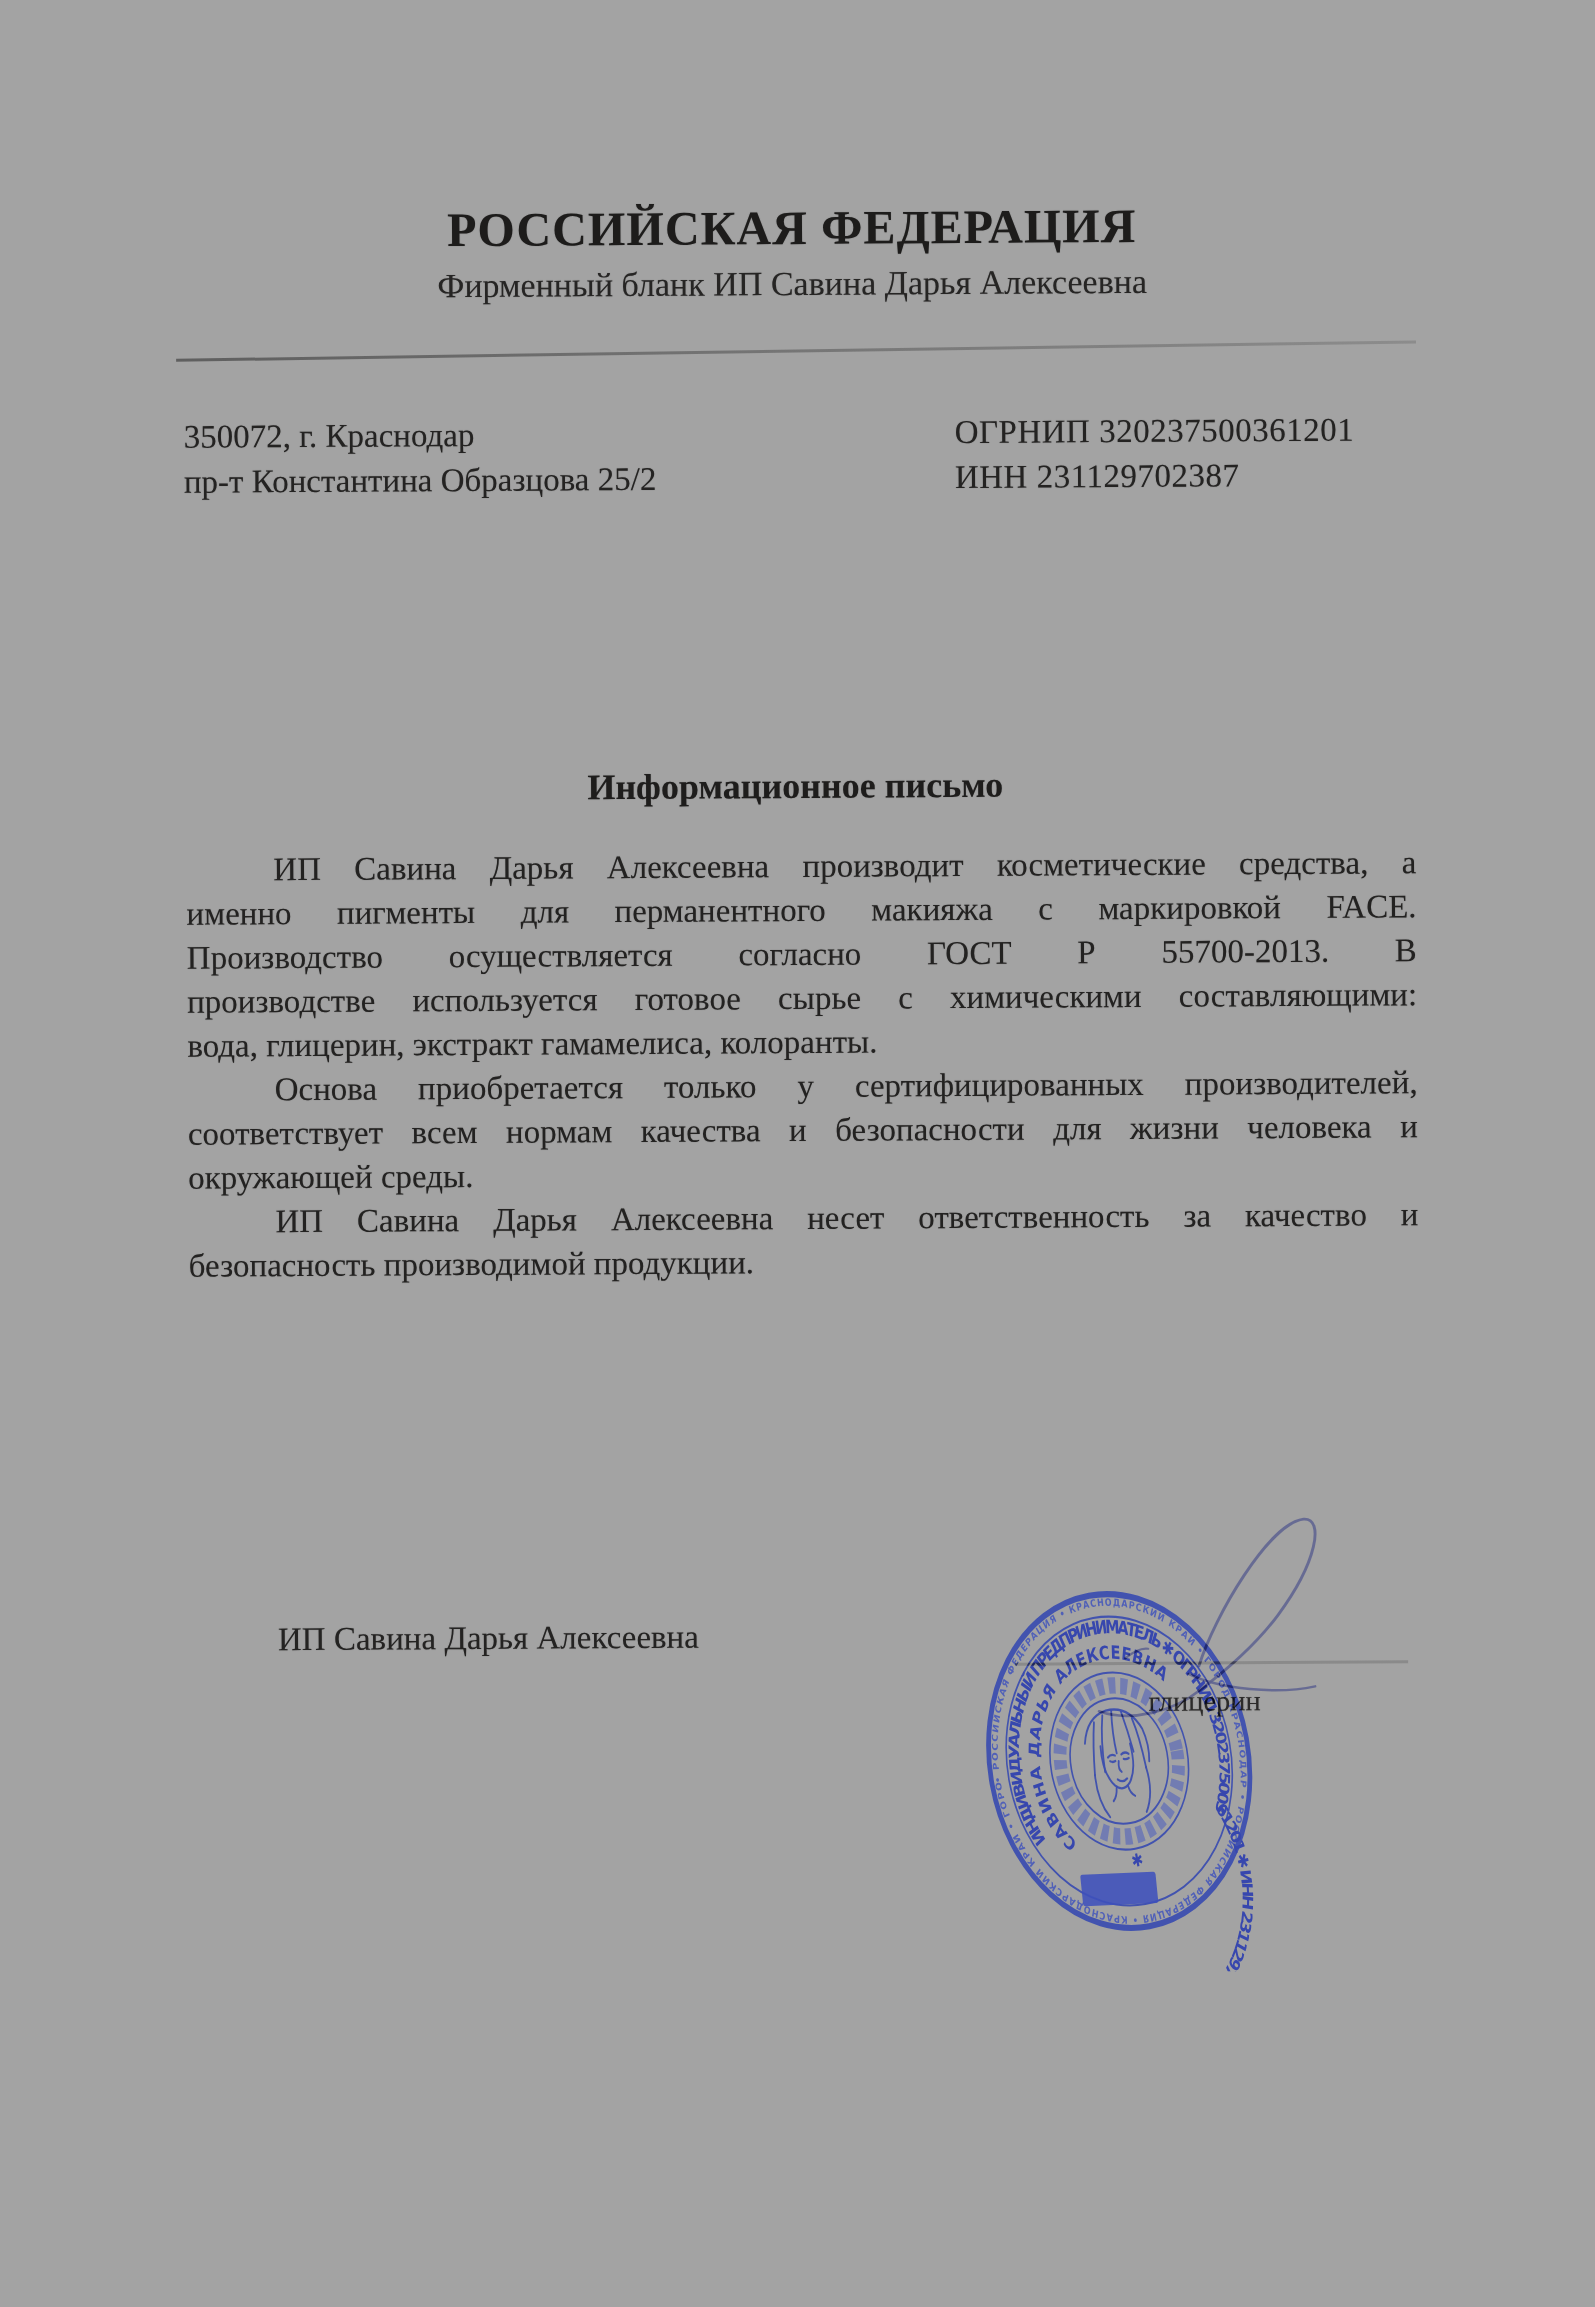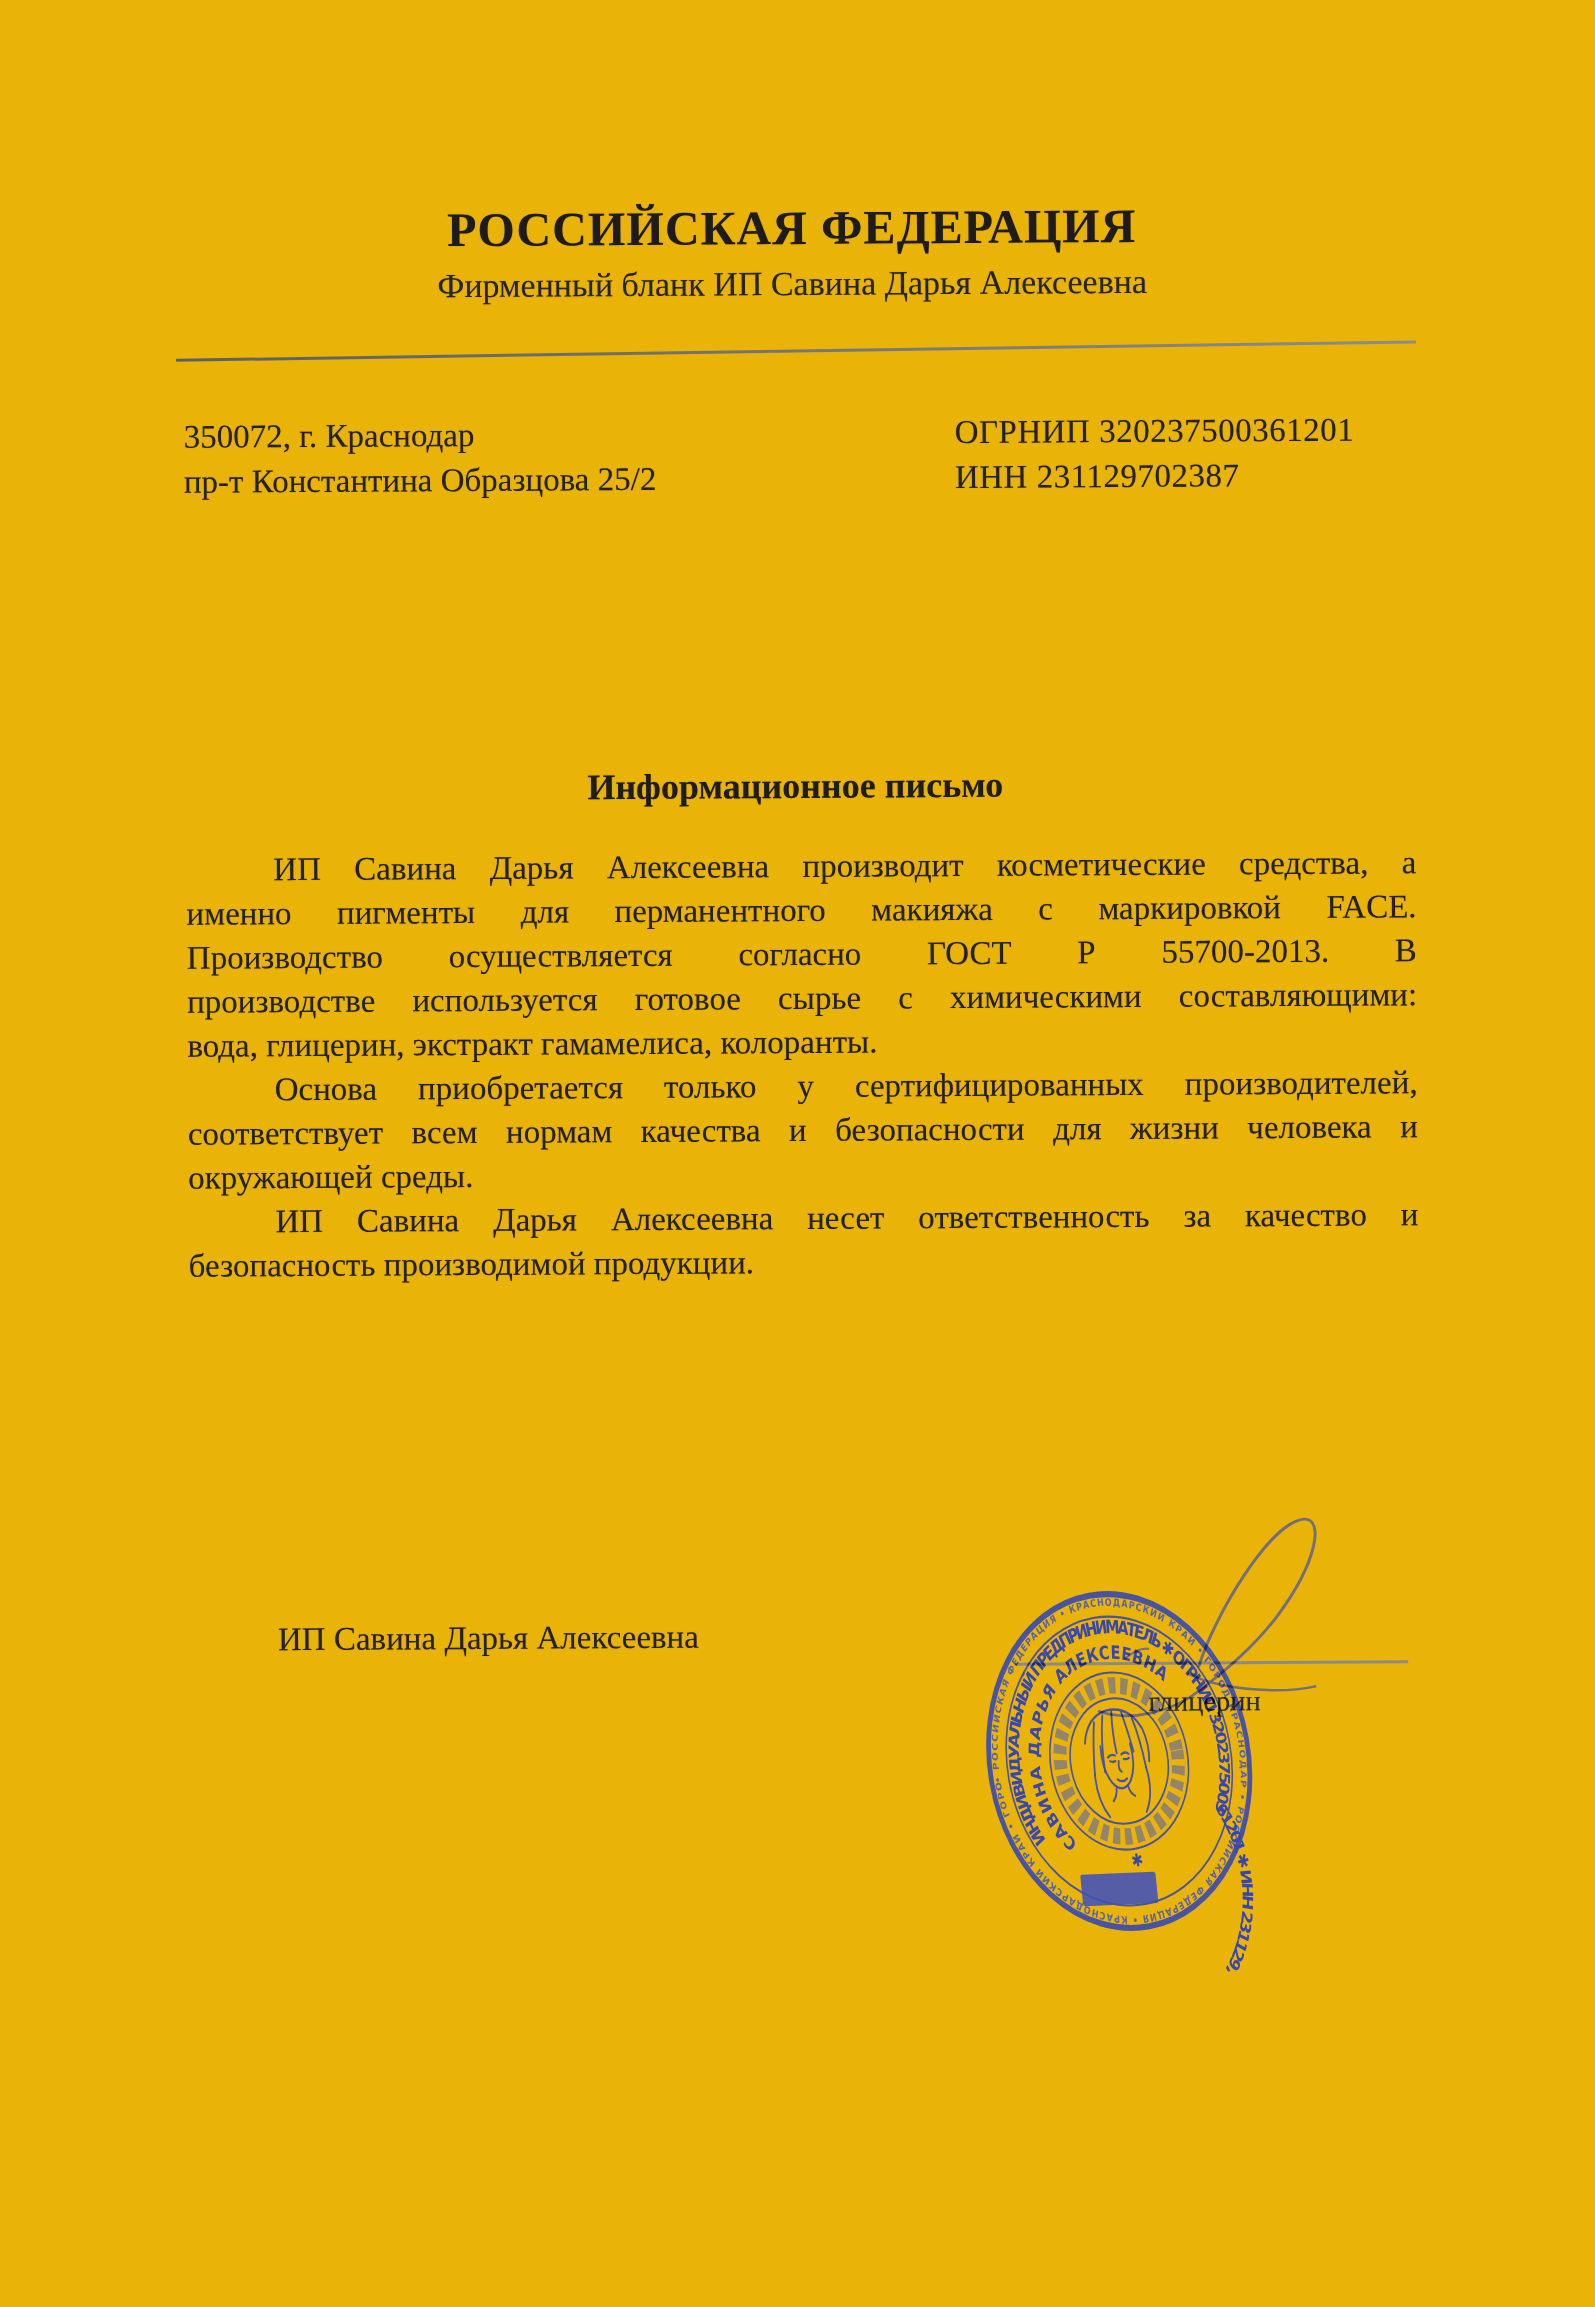--- a/index.html
+++ b/index.html
@@ -5,21 +5,21 @@
   html,body{margin:0;padding:0;}
   body{
     width:1595px;height:2307px;
     background:#f6f4f3;
     font-family:"Liberation Serif","DejaVu Serif",serif;
     overflow:hidden;
     position:relative;
   }
   .page{
     position:absolute;left:0;top:0;width:1595px;height:2307px;
-    background:#eab308;
+    background:#a3a3a3;
   }
   .doc{
     position:absolute;left:0;top:0;width:100%;height:100%;
     transform:rotate(-0.35deg);
     color:#222120;
   }
   .txt{ text-shadow:0 0 1.1px rgba(45,45,45,.38); }
   .h1{
     position:absolute;top:200px;left:0;width:100%;
     text-align:center;font-size:48px;font-weight:bold;letter-spacing:1.1px;

